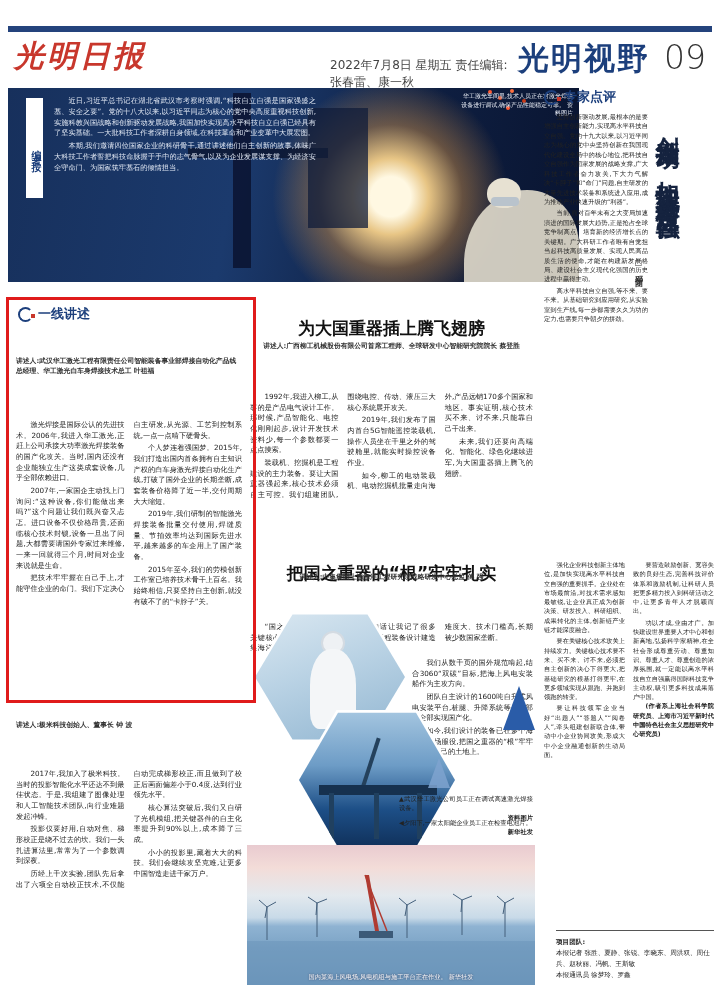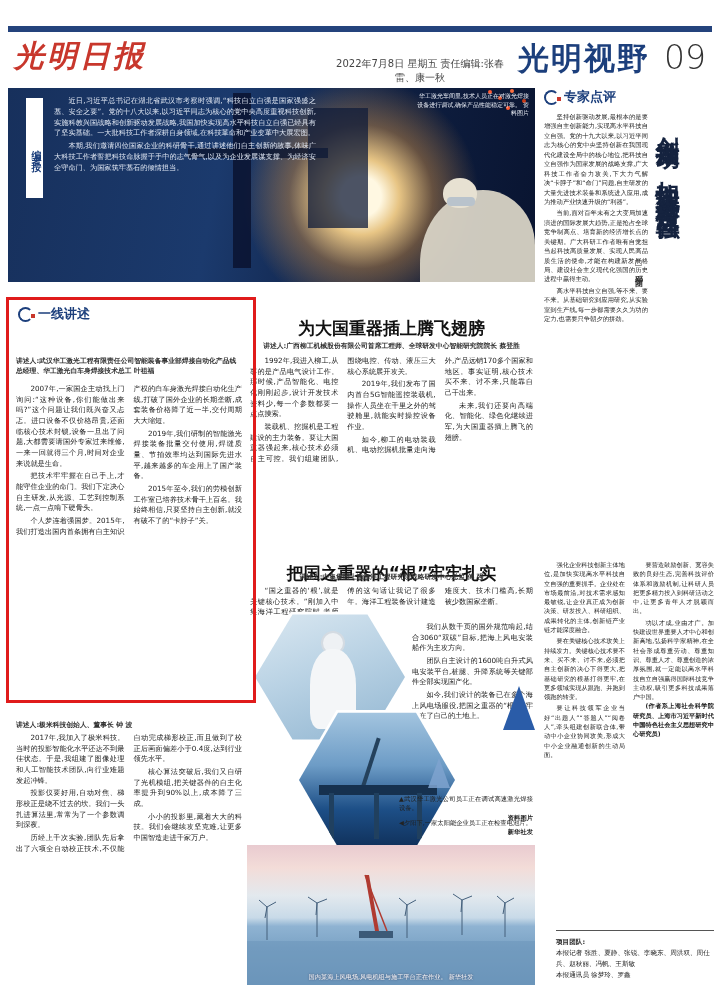--- a/index.html
+++ b/index.html
@@ -3,28 +3,28 @@
 <meta charset="utf-8">
 <style>
   html,body{margin:0;padding:0;background:#e9e9e9;}
   .page{position:relative;width:720px;height:993px;background:#fff;overflow:hidden;
         font-family:"DejaVu Sans","Liberation Sans",sans-serif;color:#222;}
   .abs{position:absolute;}
   
   .topbar{left:8px;top:26px;width:704px;height:6px;background:#24437c;}
   .mast-logo{left:14px;top:36px;font-family:"DejaVu Serif","Liberation Serif",serif;
              font-style:italic;font-weight:bold;font-size:30px;color:#c8372c;letter-spacing:3px;}
-  .dateline{left:330px;top:57px;width:180px;font-size:10px;color:#444;text-align:center;}
+  .dateline{left:330px;top:57px;width:180px;font-size:12px;color:#444;text-align:left;}
   .section-name{left:518px;top:38px;font-size:31px;font-weight:bold;color:#1c3f7c;letter-spacing:2px;}
   .page-no{left:664px;top:38px;font-size:33px;color:#333;font-weight:300;}
   
   .banner{left:8px;top:88px;width:527px;height:194px;overflow:hidden;
     background:
       radial-gradient(circle at 67% 56%, #fff8e2 0 20px, rgba(255,215,140,.9) 38px, rgba(235,160,70,.4) 72px, rgba(20,40,80,0) 118px),
-      linear-gradient(100deg,#17305c 0%,#1b3a6d 40%,#0e1e40 72%,#091430 100%);}
+      linear-gradient(100deg,#17305c 0%,#1b3a6d 40%,#0e1e40 72%,#091430 100%); padding-left: 44px;}
   .machine1{left:225px;top:5px;width:18px;height:175px;background:#0a1330;opacity:.85;}
   .machine2{left:180px;top:60px;width:140px;height:10px;background:#0b152f;opacity:.8;}
   .machine3{left:300px;top:20px;width:60px;height:120px;background:#101c3a;opacity:.75;}
   .spark{left:480px;top:2px;width:4px;height:4px;border-radius:50%;background:#ff5a33;
          box-shadow:10px 6px 0 #e04a22,22px -1px 0 #ff7140,34px 9px 0 #c83a18,18px 16px 0 #ff5a33;}
   .person-body{right:0;bottom:0;width:115px;height:92px;background:#d8d3c5;
                border-radius:55% 45% 0 0 / 80% 60% 0 0;opacity:.95;}
   .person-head{right:58px;bottom:74px;width:34px;height:30px;background:#e7e1d2;border-radius:50% 50% 45% 45%;}
   .person-mask{right:60px;bottom:76px;width:28px;height:9px;background:#b9c3cc;border-radius:4px;}
   .banner-caption{right:6px;top:4px;width:112px;font-size:6px;line-height:1.45;color:#e9edf5;text-align:right;}
@@ -36,21 +36,21 @@
   
   .annotation{left:6px;top:297px;width:244px;height:400px;border:3px solid #e01b1b;z-index:50;}
   
   .sec-head{display:flex;align-items:center;gap:5px;font-size:13px;font-weight:bold;color:#1c3f7c;}
   .glogo{display:inline-block;width:15px;height:15px;border:2.5px solid #1c3f7c;border-radius:50%;
          border-right-color:transparent;position:relative;box-sizing:border-box;}
   .glogo::after{content:"";position:absolute;right:-4px;top:5px;width:4px;height:4px;background:#c8372c;}
   
   .art-title{font-weight:bold;color:#111;}
   .byline{font-size:6.8px;font-weight:bold;color:#333;line-height:1.5;}
-  .body-text{font-size:7.2px;line-height:1.48;text-align:justify;color:#1a1a1a;overflow:hidden;}
+  .body-text{font-size:7.2px;line-height:1.48;text-align:justify;color:#1a1a1a;overflow:hidden;margin-top:36px;}
   .body-text p{margin:0 0 2px;text-indent:2em;}
   .cols2{column-count:2;column-gap:9px;}
   .cols3{column-count:3;column-gap:9px;}
   .t1{left:16px;top:328px;width:226px;font-size:19px;letter-spacing:.5px;color:#7a1d1d;}
   .b1{left:16px;top:356px;width:224px;}
   .tx1{left:16px;top:384px;width:226px;height:306px;}
   .t4{left:16px;top:698px;width:226px;font-size:16px;}
   .b4{left:16px;top:720px;width:224px;}
   .tx4{left:16px;top:733px;width:226px;height:252px;}
   .t2{left:250px;top:317px;width:283px;font-size:17px;text-align:center;}
@@ -131,20 +131,21 @@
 
   <div class="abs annotation"></div>
 
   <div class="abs sec-head" style="left:18px;top:305px;">
     <span class="glogo"></span>
     <span>一线讲述</span>
   </div>
 
   <div class="abs byline b1">讲述人:武汉华工激光工程有限责任公司智能装备事业部焊接自动化产品线总经理、华工激光白车身焊接技术总工 叶祖福</div>
   <div class="abs body-text cols2 tx1">
+      <p>激光焊接是国际公认的先进技术。2006年,我进入华工激光,正赶上公司承接大功率激光焊接装备的国产化攻关。当时,国内还没有企业能独立生产这类成套设备,几乎全部依赖进口。</p>
       <p>2007年,一家国企主动找上门询问:“这种设备,你们能做出来吗?”这个问题让我们既兴奋又忐忑。进口设备不仅价格昂贵,还面临核心技术封锁,设备一旦出了问题,大都需要请国外专家过来维修,一来一回就得三个月,时间对企业来说就是生命。</p>
       <p>把技术牢牢握在自己手上,才能守住企业的命门。我们下定决心自主研发,从光源、工艺到控制系统,一点一点啃下硬骨头。</p>
       <p>个人梦连着强国梦。2015年,我们打造出国内首条拥有自主知识产权的白车身激光焊接自动化生产线,打破了国外企业的长期垄断,成套装备价格降了近一半,交付周期大大缩短。</p>
       <p>2019年,我们研制的智能激光焊接装备批量交付使用,焊缝质量、节拍效率均达到国际先进水平,越来越多的车企用上了国产装备。</p>
       <p>2015年至今,我们的劳模创新工作室已培养技术骨干上百名。我始终相信,只要坚持自主创新,就没有破不了的“卡脖子”关。</p>
     </div>
 
   <div class="abs byline b4">讲述人:极米科技创始人、董事长 钟 波</div>
   <div class="abs body-text cols2 tx4">
       <p>2017年,我加入了极米科技。当时的投影智能化水平还达不到最佳状态。于是,我组建了图像处理和人工智能技术团队,向行业难题发起冲锋。</p>

